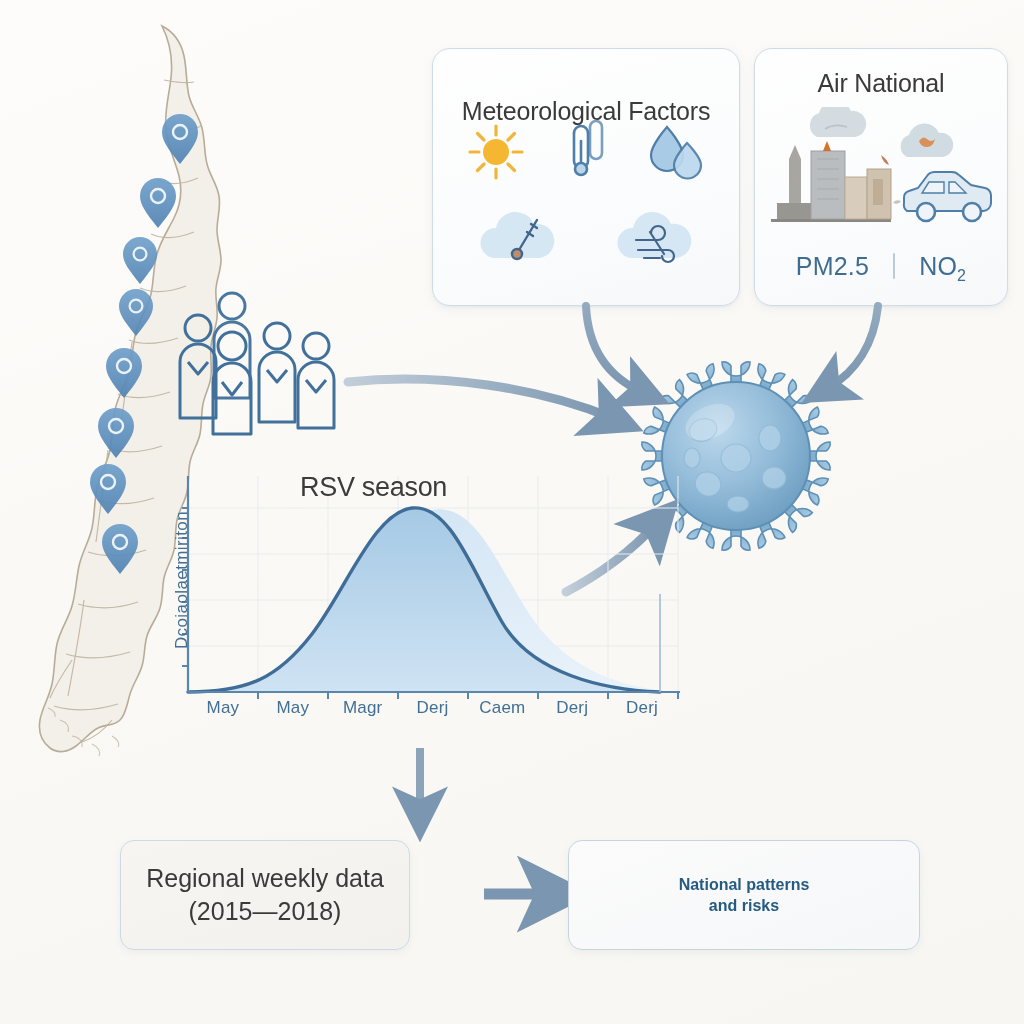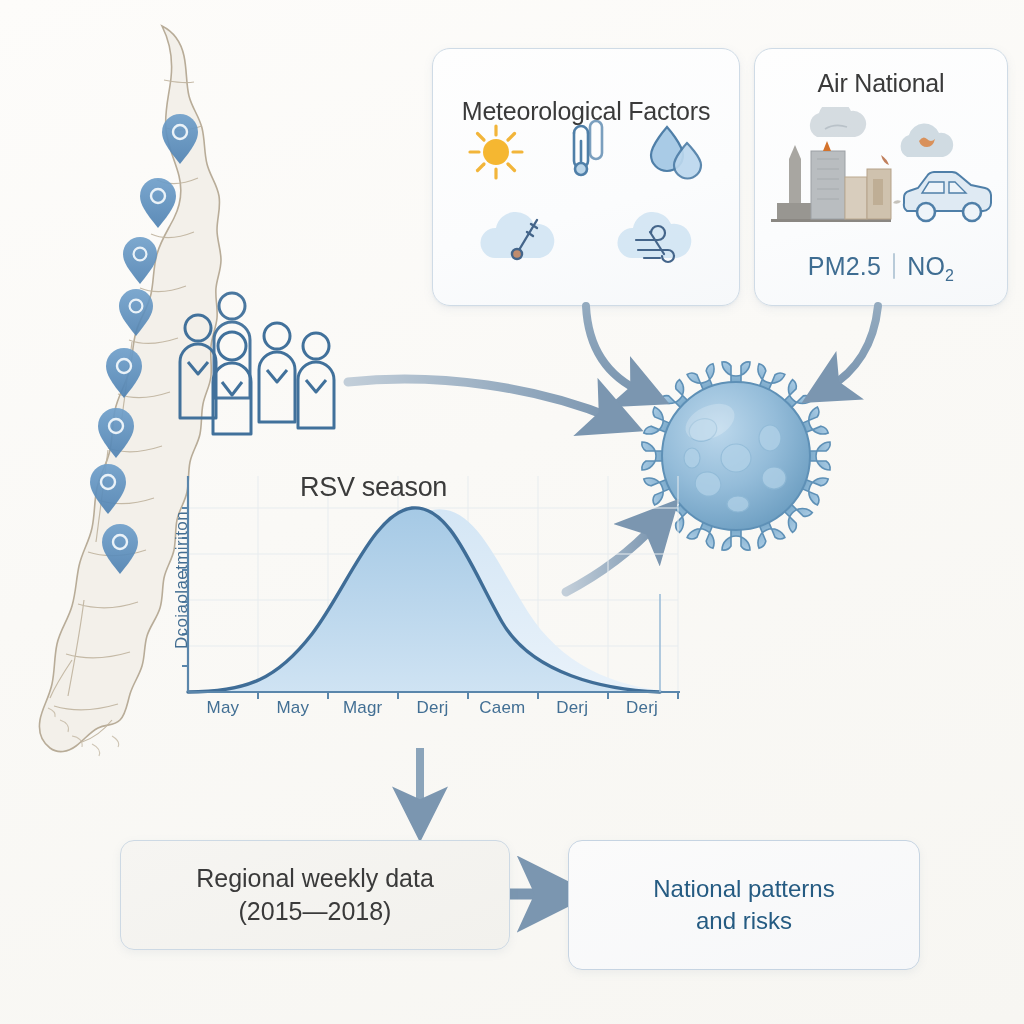--- a/index.html
+++ b/index.html
@@ -64,21 +64,21 @@
     box-sizing: border-box;
   }
 
   
   #pm-line {
     position: absolute;
     left: 0; right: 0; bottom: 20px;
     display: flex;
     align-items: baseline;
     justify-content: center;
-    gap: 12px;
+    gap: 24px;
     color: #3f6d92;
     font-size: 25px;
     letter-spacing: 0.2px;
   }
   #pm-divider {
     display: inline-block;
     width: 2px; height: 26px;
     background: #b9cbd9;
     border-radius: 1px;
     transform: translateY(4px);
@@ -133,35 +133,35 @@
     position: absolute;
     border-radius: 14px;
     box-sizing: border-box;
     display: flex;
     align-items: center;
     justify-content: center;
     text-align: center;
     line-height: 1.32;
   }
   #box-regional {
-    left: 120px; top: 840px; width: 390px; height: 110px;
+    left: 120px; top: 840px; width: 290px; height: 110px;
     background: linear-gradient(160deg, #f6f5f2 0%, #f2f1ed 100%);
     border: 1.6px solid #cdd9e4;
     box-shadow: 0 3px 9px rgba(130,145,165,0.10);
     color: #3a3a3a;
     font-size: 25px;
   }
   #box-national {
-    left: 568px; top: 840px; width: 352px; height: 130px;
+    left: 568px; top: 840px; width: 352px; height: 110px;
     background: linear-gradient(160deg, #fbfbfb 0%, #f6f7f9 100%);
     border: 1.6px solid #c6d4e2;
     box-shadow: 0 3px 9px rgba(130,145,165,0.10);
     color: #255b82;
-    font-size: 24px;
-    font-weight: normal;
+    font-size: 16px;
+    font-weight: bold;
   }
   .box-text { padding: 0 14px; }
 </style>
 </head>
 <body>
 
 <div id="stage">
 
   <div id="map-panel" class="abs">
     <svg width="230" height="760" viewBox="0 0 230 760">

